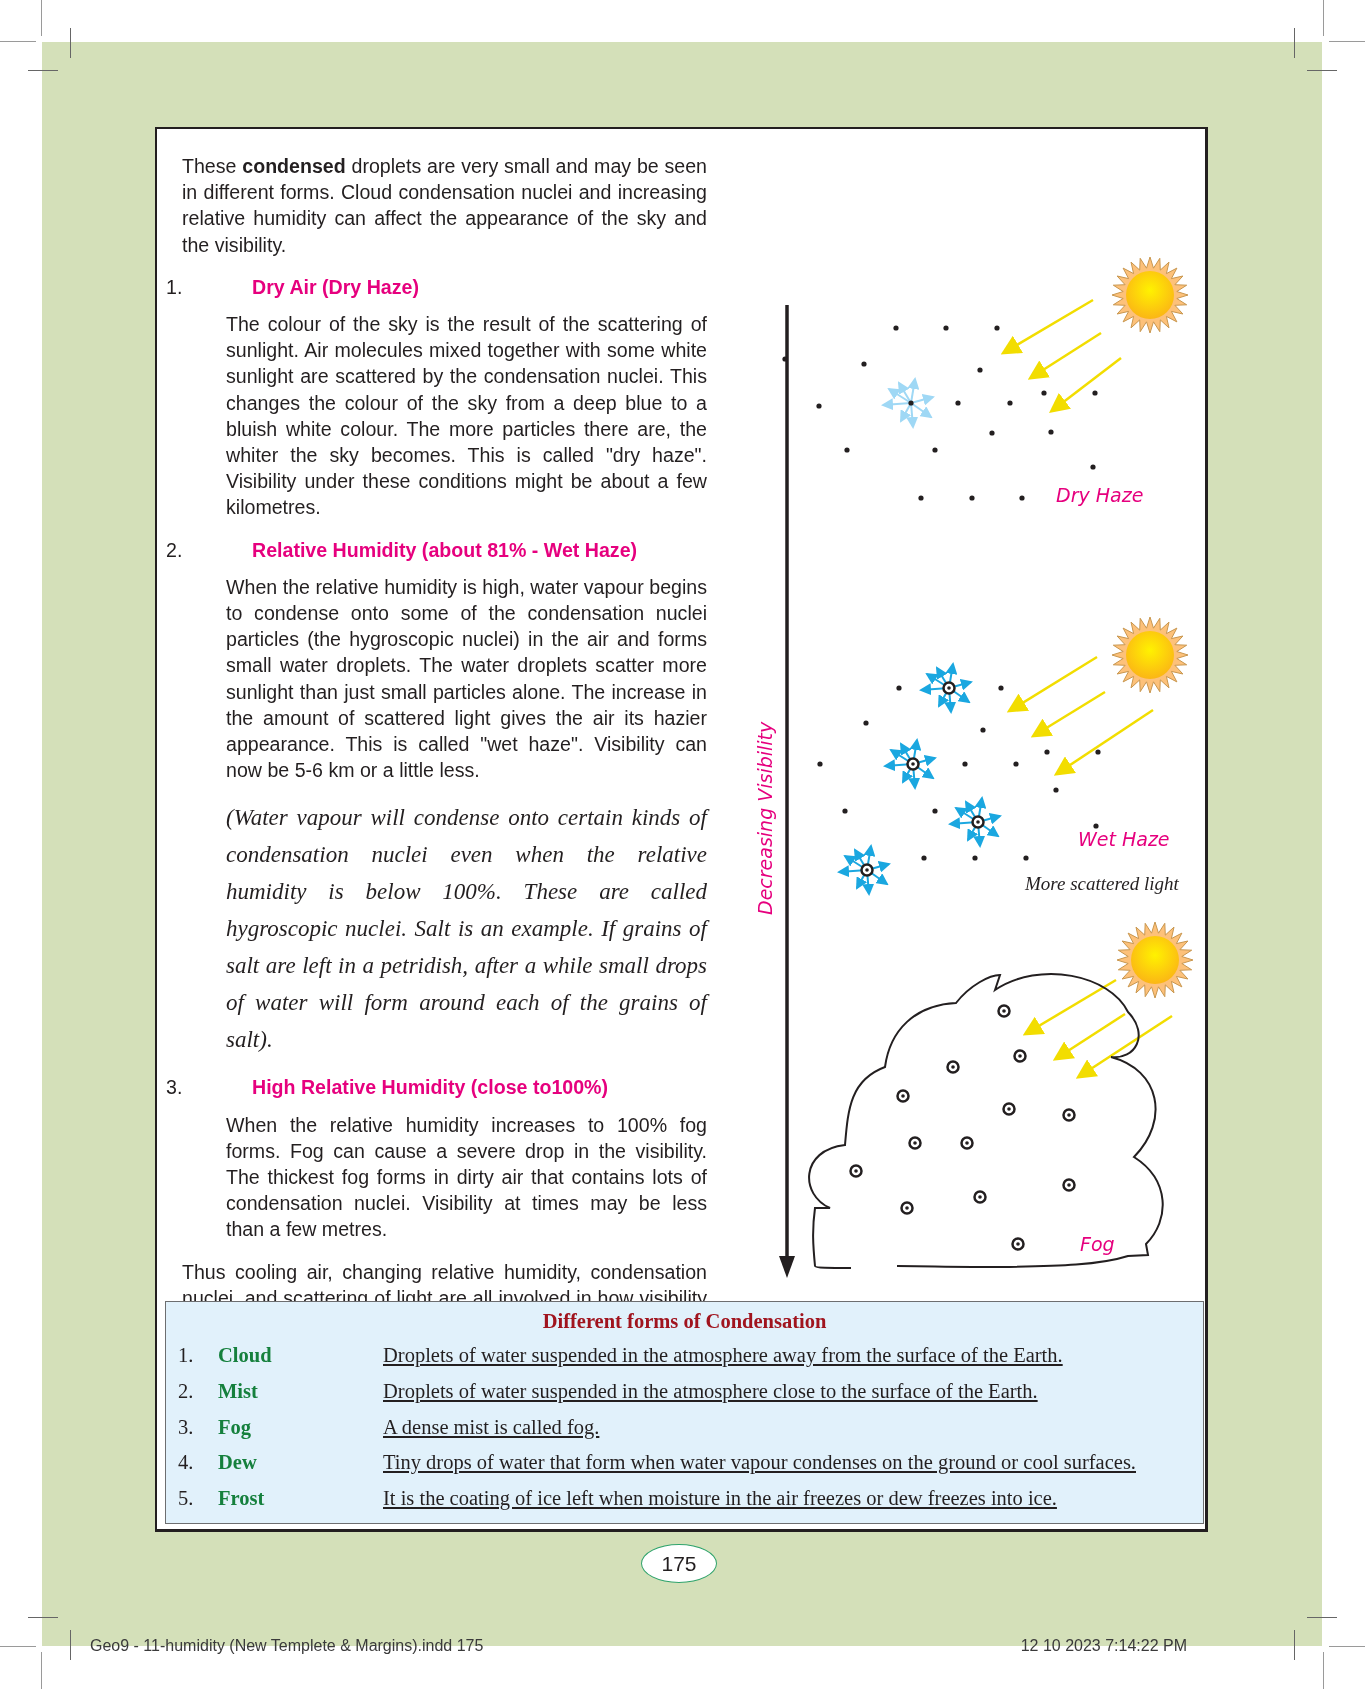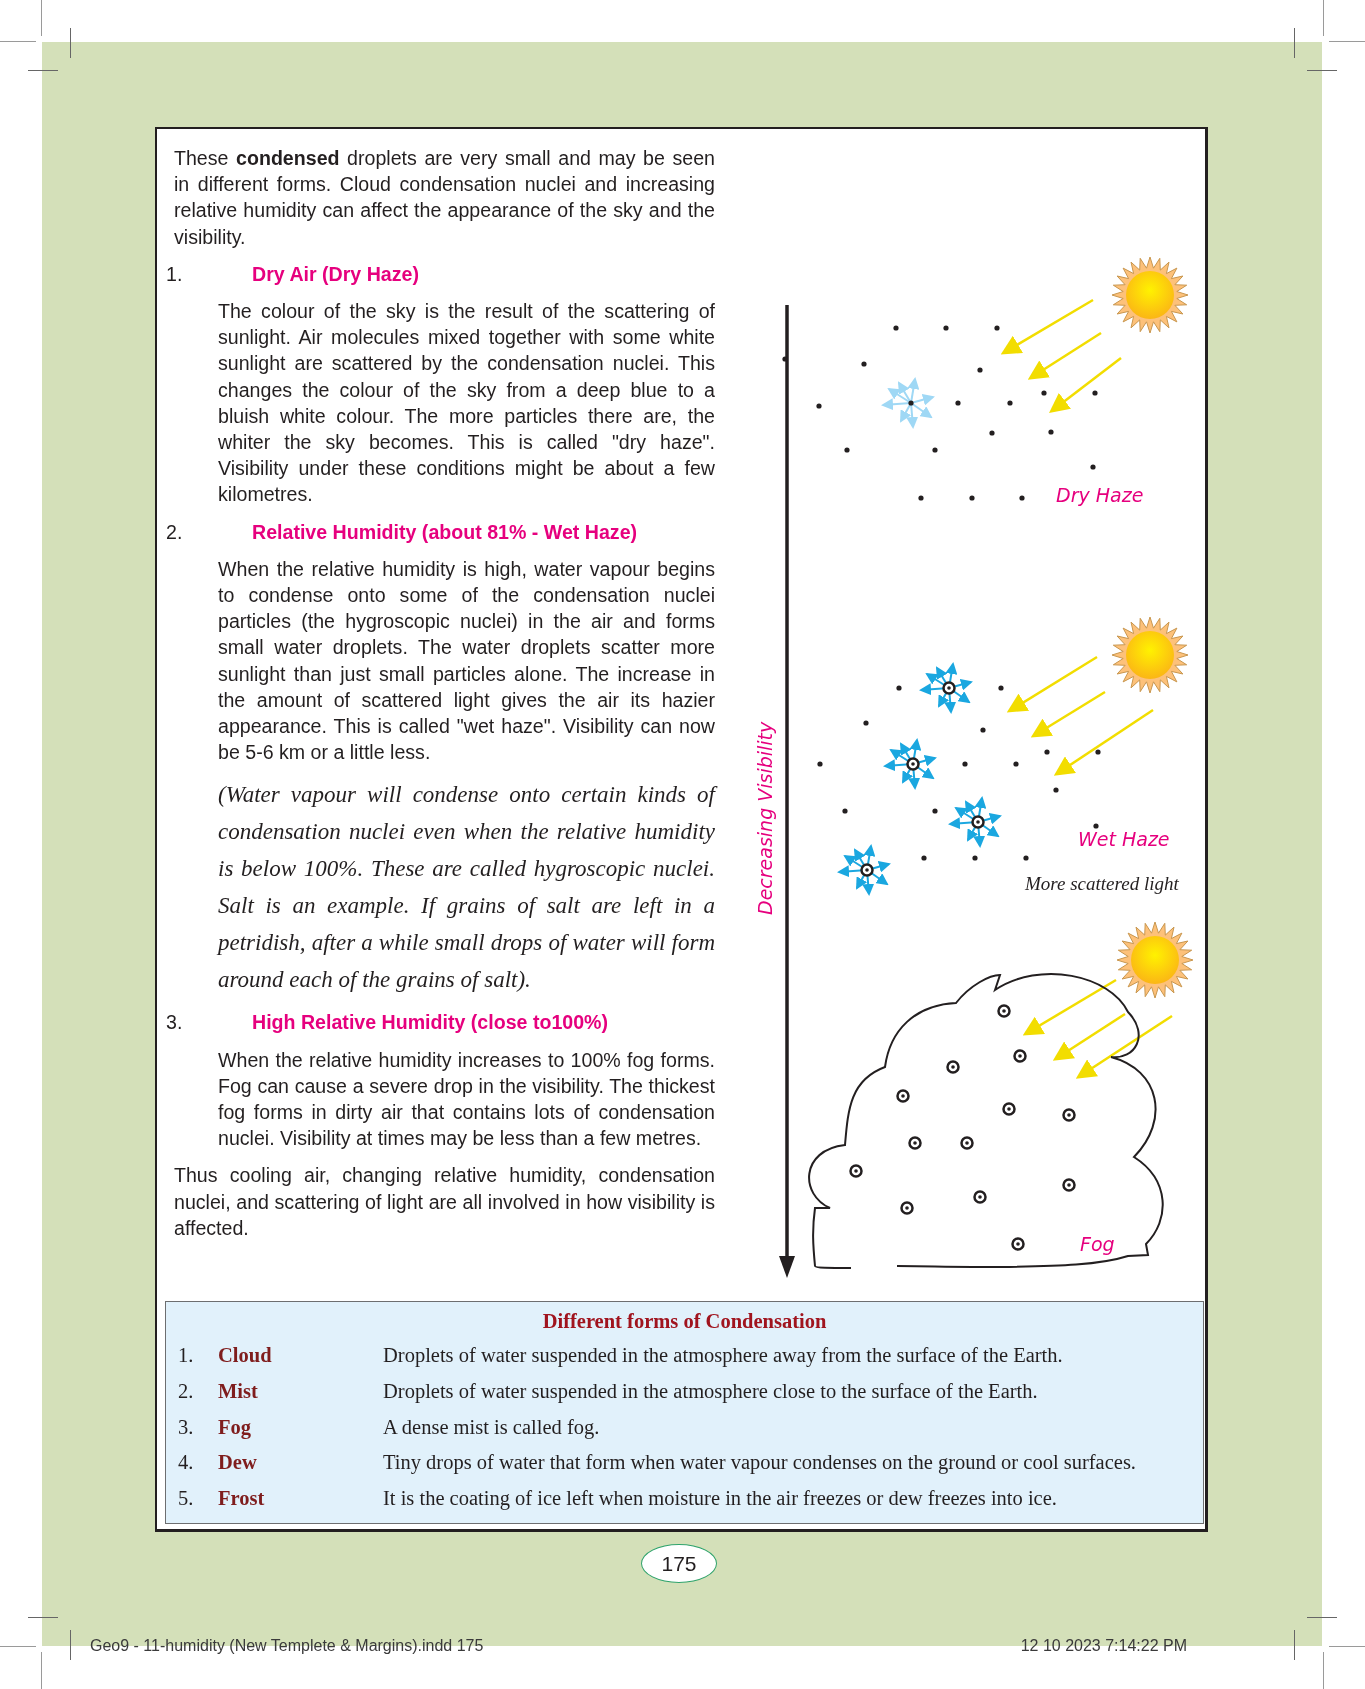--- a/index.html
+++ b/index.html
@@ -1,35 +1,35 @@
 <!DOCTYPE html>
 <html><head>
 <meta charset="utf-8">
 <style>
   html, body { margin:0; padding:0; }
   body { width:1365px; height:1689px; position:relative; background:#ffffff; overflow:hidden; font-family:"Liberation Sans", sans-serif; color:#231f20; }
   .page-bg { position:absolute; left:42px; top:42px; width:1280px; height:1604px; background:#d4e0b9; }
   .crop { position:absolute; background:#9a9a9a; }
   .main-box { position:absolute; left:155px; top:127px; width:1048px; height:1400px; background:#ffffff; border:2px solid #231f20; border-right-width:3px; border-bottom-width:3px; }
   .text-col { position:absolute; left:166px; top:137px; width:557px; font-size:19.6px; line-height:26.2px; }
-  .text-col p { margin:8px; text-align:justify; }
+  .text-col p { margin:16px; text-align:justify; }
   .indent { padding-left:44px; }
   .gap { margin-top:11px !important; }
   .heading { margin:11px 0 0 0; display:flex; }
   .heading .num { width:44px; font-weight:normal; color:#231f20; }
   .heading .ttl { color:#e6007e; font-weight:bold;margin-left:42px; }
   .note { font-family:"Liberation Serif", serif; font-style:italic; font-size:23px; line-height:37px; }
   .diagram { position:absolute; left:0; top:0; width:1365px; height:1689px; pointer-events:none; }
   .diagram * { pointer-events:auto; }
   .table-box { position:absolute; left:165px; top:1301px; width:1029px; height:221px; background:#e1f1fb; border:1.5px solid #6d6e70; font-family:"Liberation Serif", serif; font-size:20.5px;padding-left:8px; }
   .table-title { position:absolute; left:0; right:0; top:8px; text-align:center; color:#a0141e; font-weight:bold; }
   .trow { position:absolute; left:12px; height:30px; display:flex; align-items:center; }
   .trow .n { width:40px; }
-  .trow .term { width:165px; color:#7f1d1d; font-weight:bold; }
-  .trow .def { color:#231f20; }
+  .trow .term { width:165px; color:#15803d; font-weight:bold; }
+  .trow .def { color:#231f20;text-decoration:underline; }
   .page-num { position:absolute; left:641px; top:1544px; width:74px; height:37px; border:1.5px solid #2fa36b; border-radius:50%; background:#fff; display:flex; align-items:center; justify-content:center; font-size:21px; }
   .slug { position:absolute; top:1637px; font-size:16px; color:#3a3a3a; }
   .label-hand { font-family:"DejaVu Sans", sans-serif; font-style:italic; fill:#e6007e; font-size:19px; }
 </style>
 </head>
 <body>
 
 <div class="page-bg"></div>
 
 <div class="crop" style="left:0;top:41px;width:36px;height:1px;"></div>

